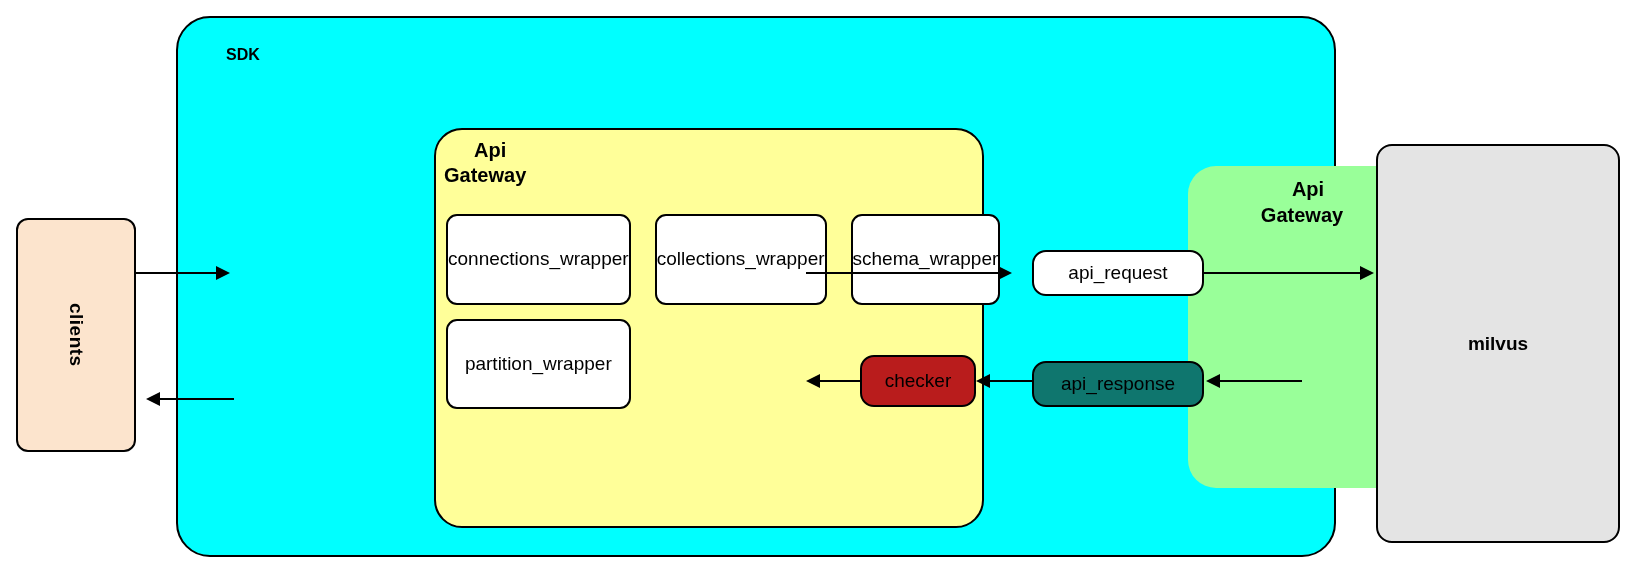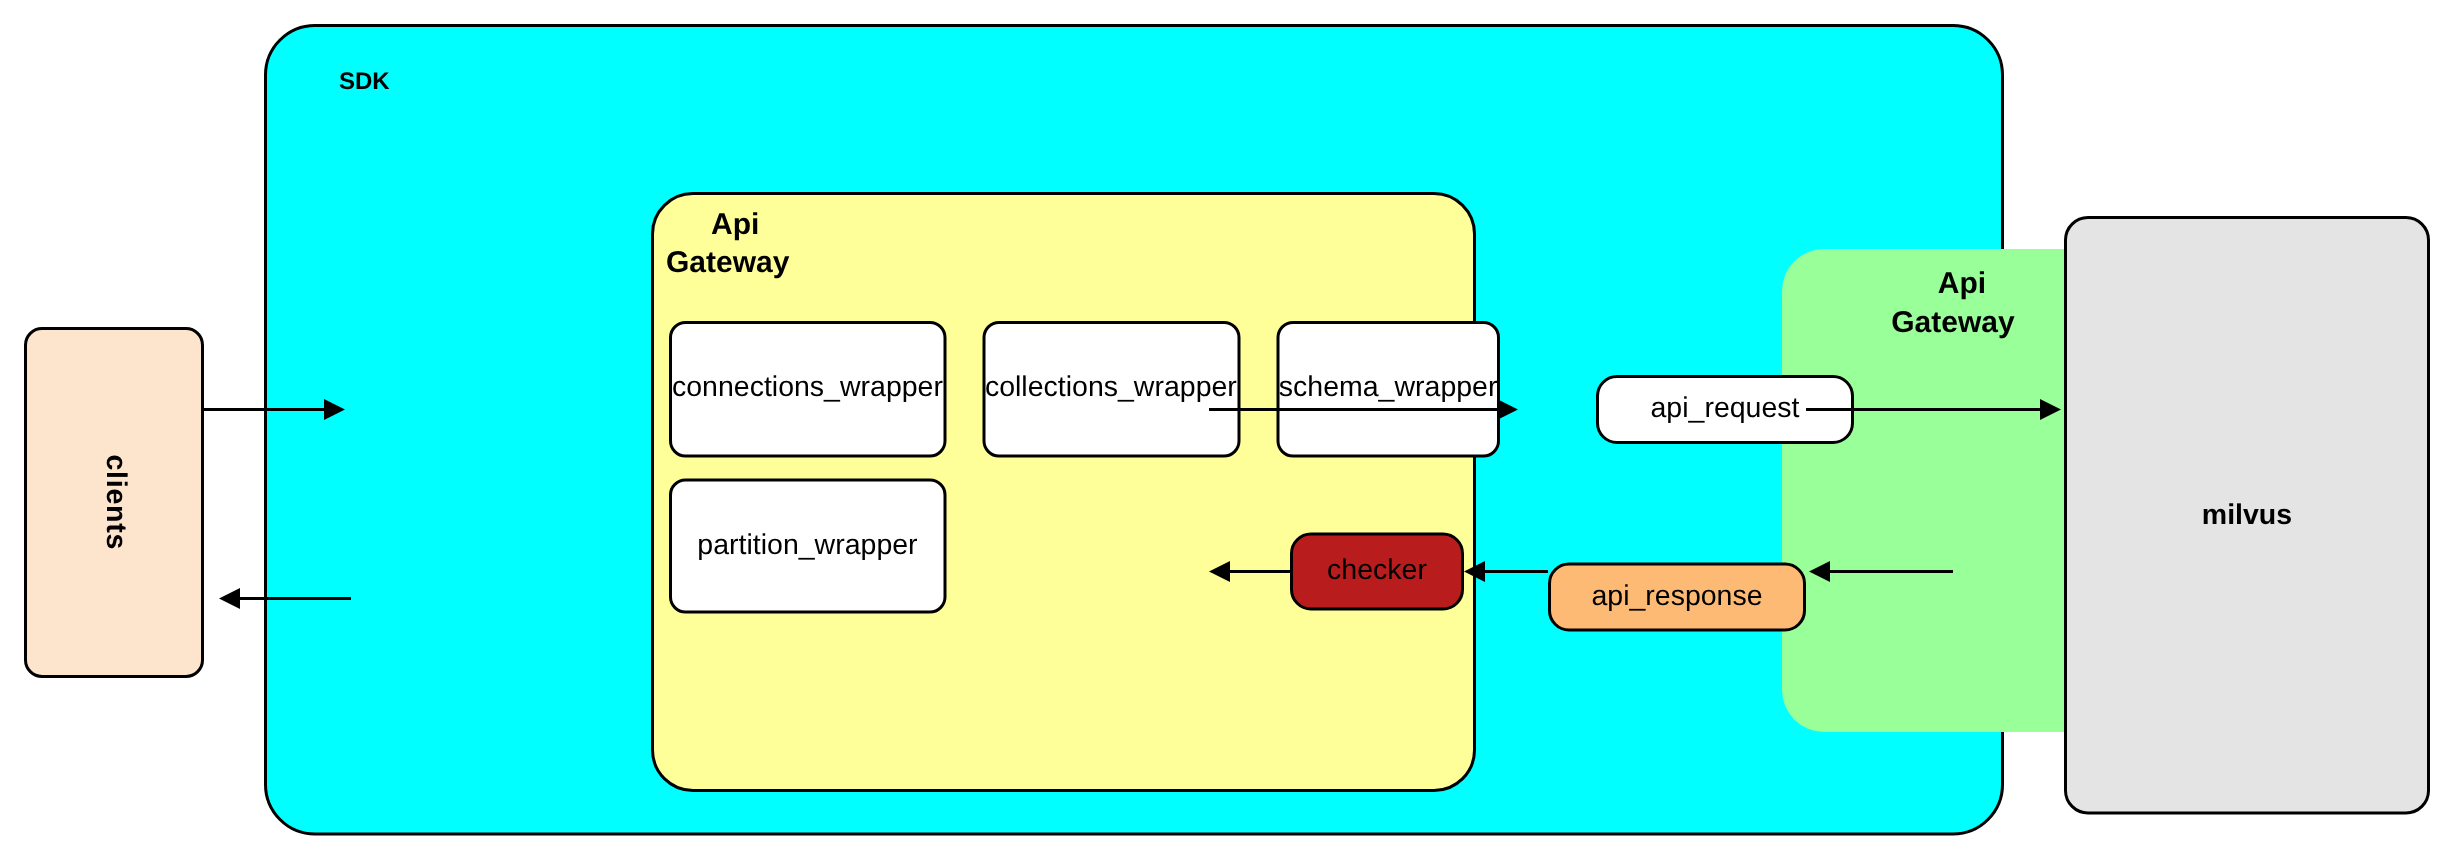--- a/index.html
+++ b/index.html
@@ -29,22 +29,22 @@
   .wcell{background:#ffffff;border:2px solid #000;border-radius:11px;
       display:flex;align-items:center;justify-content:center;font-size:19px;color:#000;}
 
   #apigateway{left:1010px;top:148px;width:228px;height:322px;background:#99FF99;border-radius:28px;
       display:block;border:none;}
   #apigateway-label{position:absolute;left:0;top:10px;width:228px;font-weight:bold;font-size:20px;
       color:#000;line-height:26px;text-align:center;}
   #apigateway-label .l1{display:block;padding-left:12px;}
   #apigateway-label .l2{display:block;}
 
-  #api-request{left:1032px;top:250px;width:172px;height:46px;background:#fff;font-size:19px;margin-left:32px;}
-  #api-response{left:1032px;top:375px;width:172px;height:46px;background:#fdba74;font-size:19px;}
+  #api-request{left:1032px;top:250px;width:172px;height:46px;background:#fff;font-size:19px;}
+  #api-response{left:1032px;top:361px;width:172px;height:46px;background:#0f766e;font-size:19px;}
   #checker{left:860px;top:355px;width:116px;height:52px;background:#b91c1c;font-size:19px;}
 
   #milvus{left:1376px;top:144px;width:244px;height:399px;background:#E4E4E4;border-radius:16px;
       font-size:19px;font-weight:bold;}
 
   .arrow{position:absolute;height:2px;background:#000;}
   .arrow.r::after{content:"";position:absolute;right:-2px;top:-6px;width:0;height:0;
       border-top:7px solid transparent;border-bottom:7px solid transparent;border-left:14px solid #000;}
   .arrow.l::before{content:"";position:absolute;left:-2px;top:-6px;width:0;height:0;
       border-top:7px solid transparent;border-bottom:7px solid transparent;border-right:14px solid #000;}

